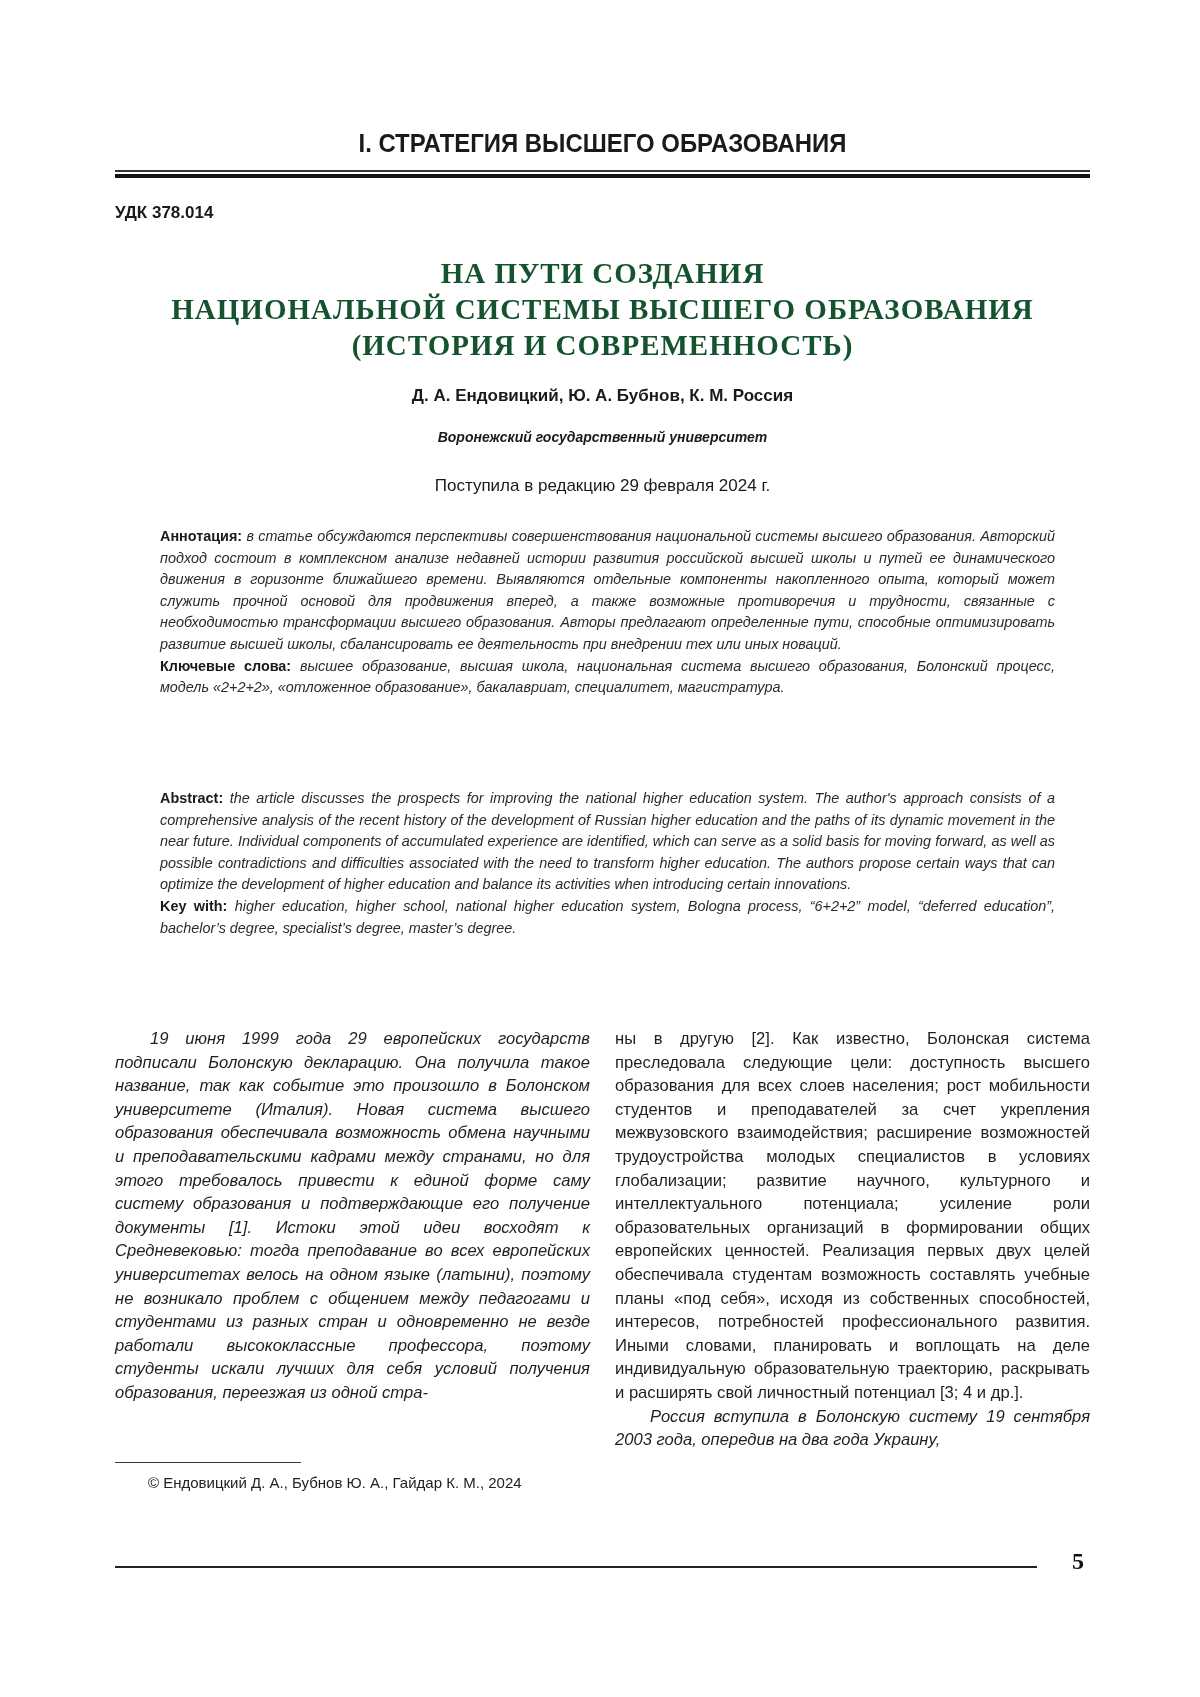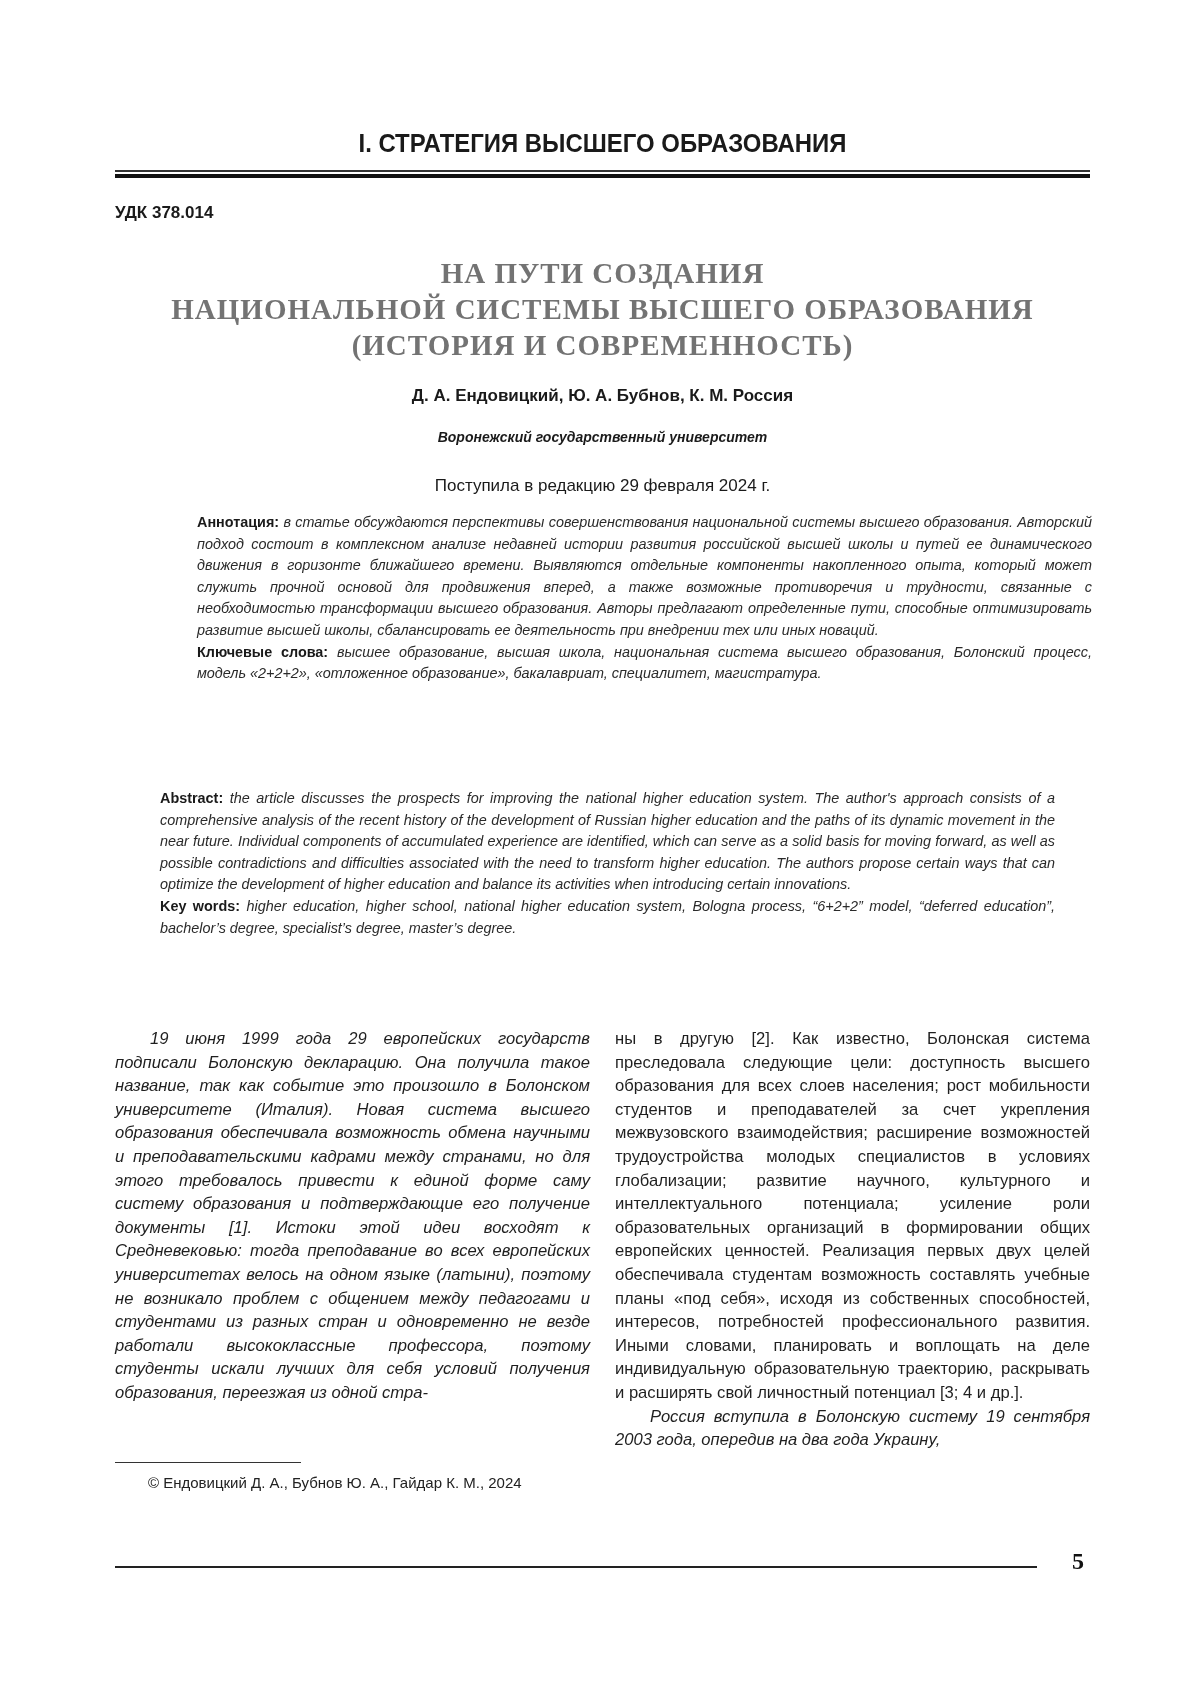--- a/index.html
+++ b/index.html
@@ -20,21 +20,21 @@
   .udk {
     position: absolute; left: 115px; top: 203px;
     font-family: "Liberation Sans", sans-serif; font-weight: bold; font-size: 17px;
   }
 
   .title {
     position: absolute; left: 100px; width: 1005px; top: 255px;
     text-align: center;
     font-family: "Liberation Serif", serif; font-weight: bold;
     font-size: 29px; line-height: 36px; letter-spacing: 1px;
-    color: #737373;
+    color: #14532d;
   }
   .title div { white-space: nowrap; }
 
   .authors {
     position: absolute; left: 100px; width: 1005px; top: 386px;
     text-align: center;
     font-family: "Liberation Sans", sans-serif; font-weight: bold; font-size: 17px;
   }
   .affiliation {
     position: absolute; left: 100px; width: 1005px; top: 429px;
@@ -48,21 +48,21 @@
   }
 
   .abstract-block {
     position: absolute; left: 160px; width: 895px;
     font-family: "Liberation Sans", sans-serif; font-size: 14.4px; line-height: 21.6px;
     text-align: justify; color: #2a2a2a;
   }
   .abstract-block .label { font-weight: bold; font-style: normal; color: #1a1a1a; }
   .abstract-block .text { font-style: italic; }
   .abstract-block p { margin: 0; }
-  #ru-abstract { top: 512px; margin-left: 37px; }
+  #ru-abstract { top: 526px; }
   #en-abstract { top: 788px; }
 
   .columns {
     position: absolute; left: 115px; top: 1027px; width: 975px;
     font-family: "Liberation Sans", sans-serif; font-size: 16.6px; line-height: 23.6px;
     color: #1f1f1f;
   }
   .col { position: absolute; top: 0; width: 475px; text-align: justify; }
   .col-left { left: 0; }
   .col-right { left: 500px; }
@@ -103,21 +103,21 @@
   <div class="affiliation">Воронежский государственный университет</div>
   <div class="received">Поступила в редакцию 29 февраля 2024 г.</div>
 
   <div class="abstract-block" id="ru-abstract">
     <p><span class="label">Аннотация:</span><span class="text"> в статье обсуждаются перспективы совершенствования национальной системы высшего образования. Авторский подход состоит в комплексном анализе недавней истории развития российской высшей школы и путей ее динамического движения в горизонте ближайшего времени. Выявляются отдельные компоненты накопленного опыта, который может служить прочной основой для продвижения вперед, а также возможные противоречия и трудности, связанные с необходимостью трансформации высшего образования. Авторы предлагают определенные пути, способные оптимизировать развитие высшей школы, сбалансировать ее деятельность при внедрении тех или иных новаций.</span></p>
     <p><span class="label">Ключевые слова:</span><span class="text"> высшее образование, высшая школа, национальная система высшего образования, Болонский процесс, модель «2+2+2», «отложенное образование», бакалавриат, специалитет, магистратура.</span></p>
   </div>
 
   <div class="abstract-block" id="en-abstract">
     <p><span class="label">Abstract:</span><span class="text"> the article discusses the prospects for improving the national higher education system. The author's approach consists of a comprehensive analysis of the recent history of the development of Russian higher education and the paths of its dynamic movement in the near future. Individual components of accumulated experience are identified, which can serve as a solid basis for moving forward, as well as possible contradictions and difficulties associated with the need to transform higher education. The authors propose certain ways that can optimize the development of higher education and balance its activities when introducing certain innovations.</span></p>
-    <p><span class="label">Key words:</span><span class="text"> higher education, higher school, national higher education system, Bologna process, “6+2+2” model, “deferred education”, bachelor’s degree, specialist’s degree, master’s degree.</span></p>
+    <p><span class="label">Key with:</span><span class="text"> higher education, higher school, national higher education system, Bologna process, “6+2+2” model, “deferred education”, bachelor’s degree, specialist’s degree, master’s degree.</span></p>
   </div>
 
   <div class="columns">
     <div class="col col-left">
       <p class="indent">19 июня 1999 года 29 европейских государств подписали Болонскую декларацию. Она получила такое название, так как событие это произошло в Болонском университете (Италия). Новая система высшего образования обеспечивала возможность обмена научными и преподавательскими кадрами между странами, но для этого требовалось привести к единой форме саму систему образования и подтверждающие его получение документы [1]. Истоки этой идеи восходят к Средневековью: тогда преподавание во всех европейских университетах велось на одном языке (латыни), поэтому не возникало проблем с общением между педагогами и студентами из разных стран и одновременно не везде работали высококлассные профессора, поэтому студенты искали лучших для себя условий получения образования, переезжая из одной стра-</p>
     </div>
     <div class="col col-right">
       <p>ны в другую [2]. Как известно, Болонская система преследовала следующие цели: доступность высшего образования для всех слоев населения; рост мобильности студентов и преподавателей за счет укрепления межвузовского взаимодействия; расширение возможностей трудоустройства молодых специалистов в условиях глобализации; развитие научного, культурного и интеллектуального потенциала; усиление роли образовательных организаций в формировании общих европейских ценностей. Реализация первых двух целей обеспечивала студентам возможность составлять учебные планы «под себя», исходя из собственных способностей, интересов, потребностей профессионального развития. Иными словами, планировать и воплощать на деле индивидуальную образовательную траекторию, раскрывать и расширять свой личностный потенциал [3; 4 и др.].</p>
       <p class="indent">Россия вступила в Болонскую систему 19 сентября 2003 года, опередив на два года Украину,</p>
     </div>

